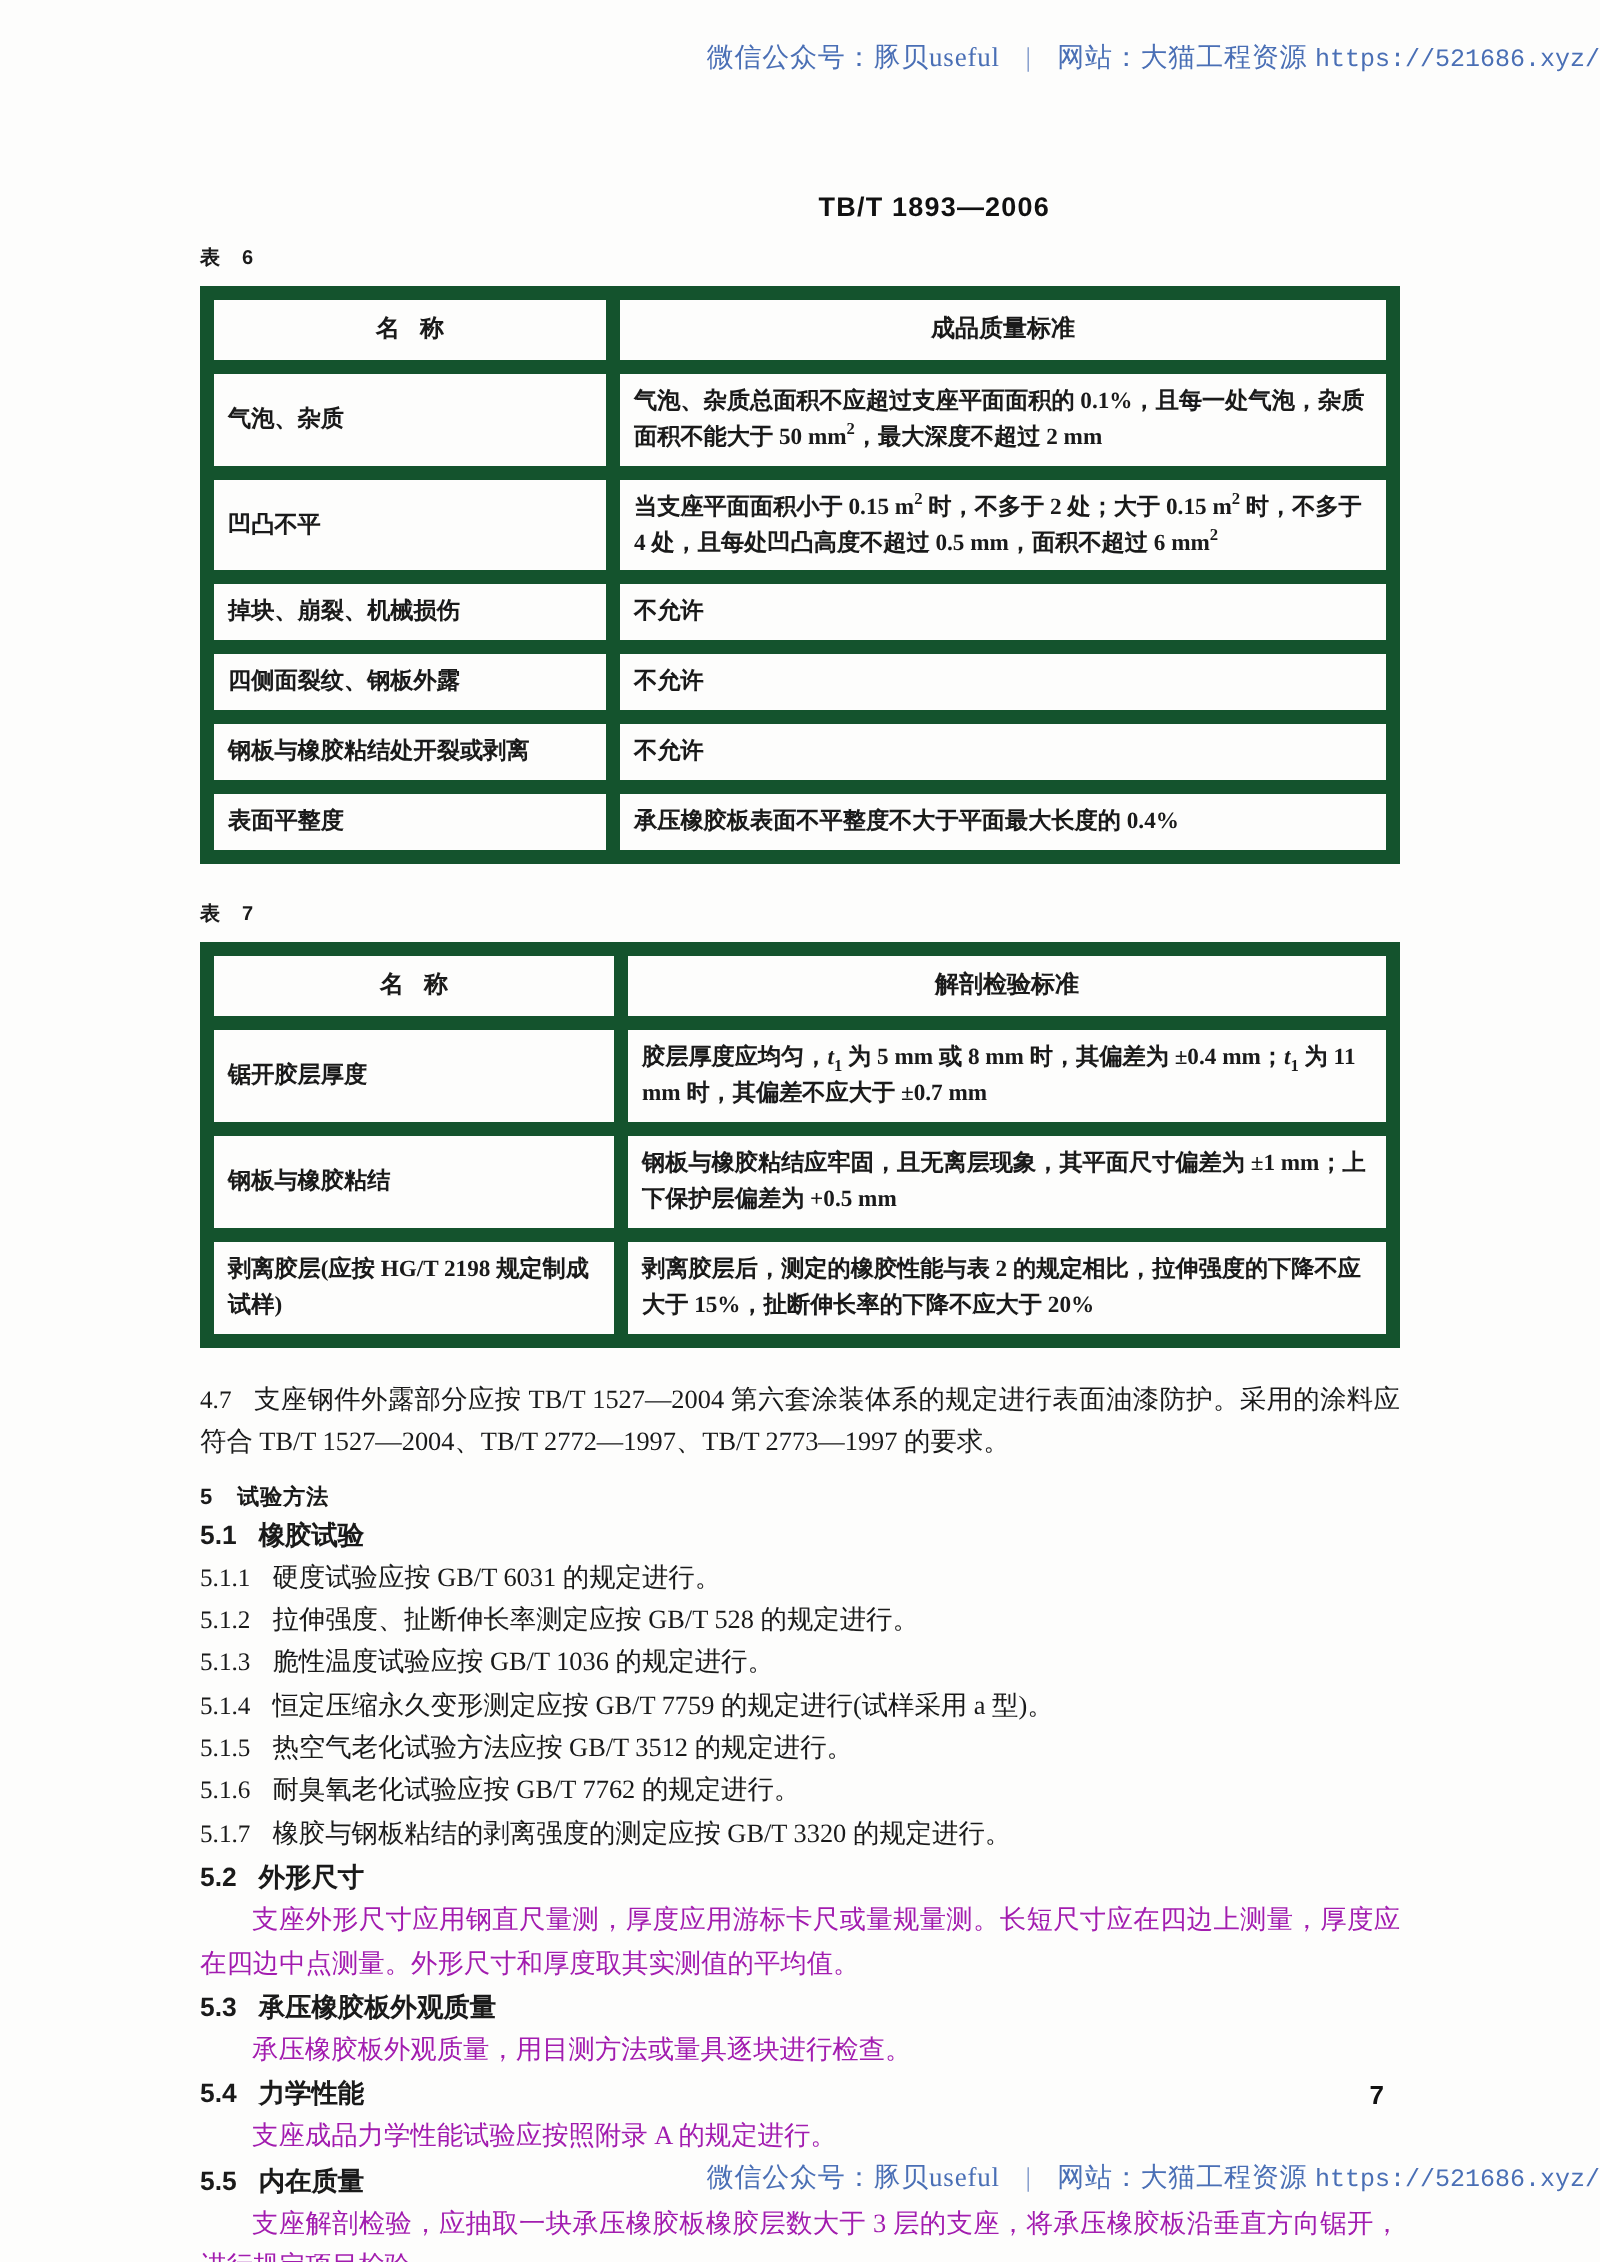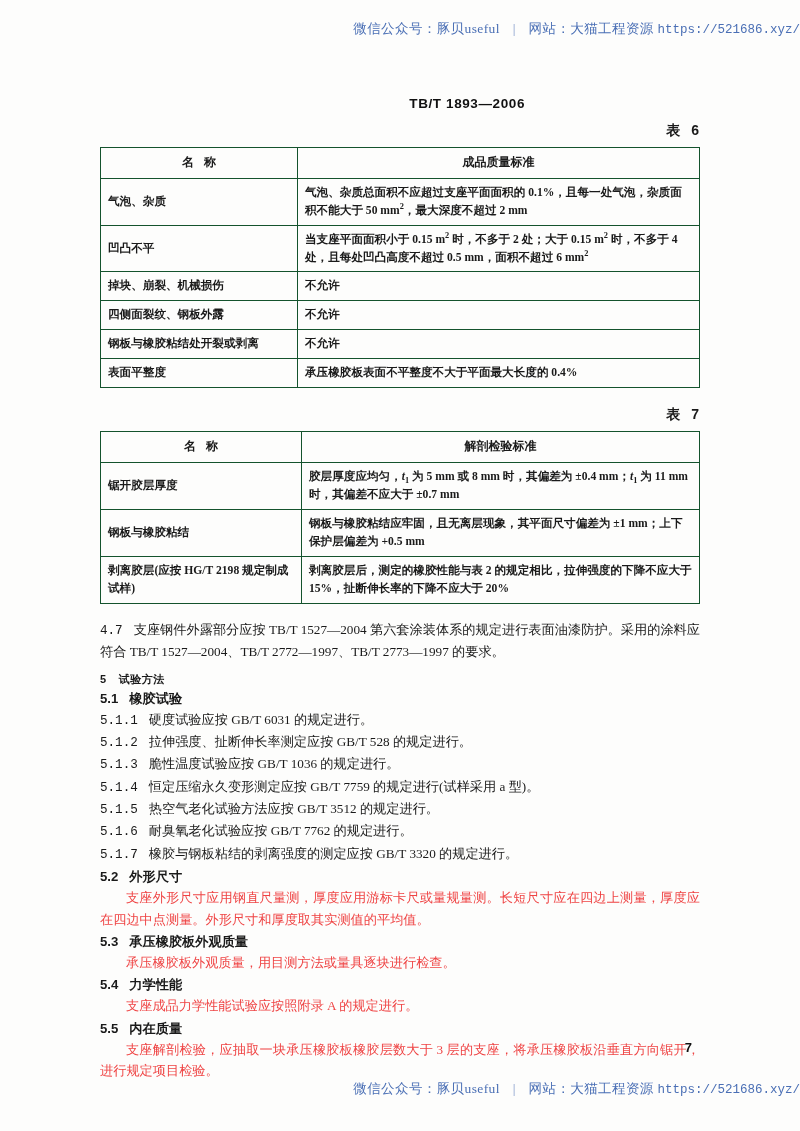--- a/index.html
+++ b/index.html
@@ -65,39 +65,39 @@
 
   
   .content {
     position: absolute;
     top: 122px;
     left: 100px;
     width: 600px;
   }
 
   .table-caption {
-    text-align: right;
-    font-weight: bold;
-    font-size: 14px;
+    text-align: left;
+    font-weight: bold;
+    font-size: 10px;
     letter-spacing: 1px;
     margin: 0 0 7px 0;
     font-family: "Liberation Sans", "DejaVu Sans", sans-serif;
   }
   .table-caption .cap-num { margin-left: 10px; }
 
   table.std {
     width: 600px;
     border-collapse: collapse;
     table-layout: fixed;
     font-size: 11.6px;
     line-height: 1.55;
   }
   table.std th,
   table.std td {
-    border: 1px solid #14532d;
+    border: 7px solid #14532d;
     padding: 5px 7px;
     vertical-align: middle;
     text-align: left;
   }
   table.std thead th {
     text-align: center;
     font-weight: bold;
     padding: 5px 7px 6px 7px;
     font-size: 12px;
   }
@@ -114,31 +114,31 @@
   .gap-after-table { height: 18px; }
 
   
   .body-block { margin-top: 15px; }
 
   p.para {
     margin: 0 0 0 0;
     font-size: 13.2px;
     line-height: 1.62;
     text-align: justify;
-    color: #ef4444;
+    color: #a21caf;
   }
   p.para.indent { text-indent: 26px; }
   p.clause {
     margin: 0;
     font-size: 13.2px;
     line-height: 1.62;
     text-align: justify;
   }
   .clause-num {
-    font-family: Liberation Mono, monospace;
+    font-family: Liberation Serif, serif;
     font-size: 12.6px;
     margin-right: 11px;
   }
   h2.sect {
     margin: 9px 0 2px 0;
     font-size: 11px;
     font-weight: bold;
     font-family: "Liberation Sans", "DejaVu Sans", sans-serif;
     letter-spacing: 0.5px;
   }

